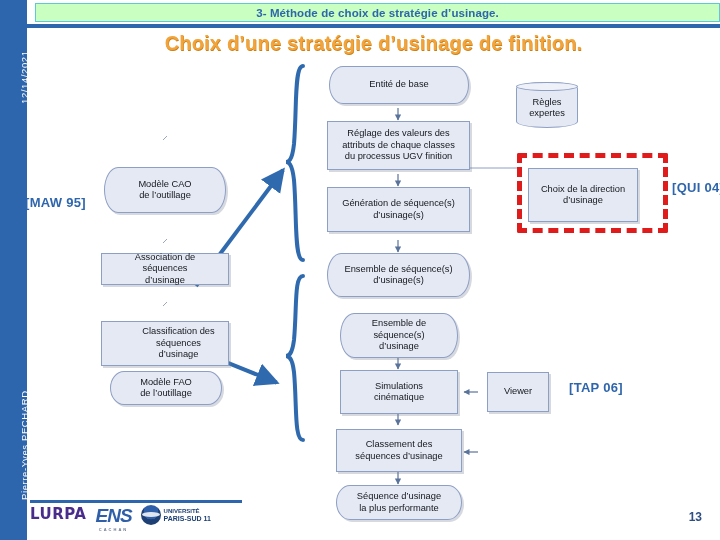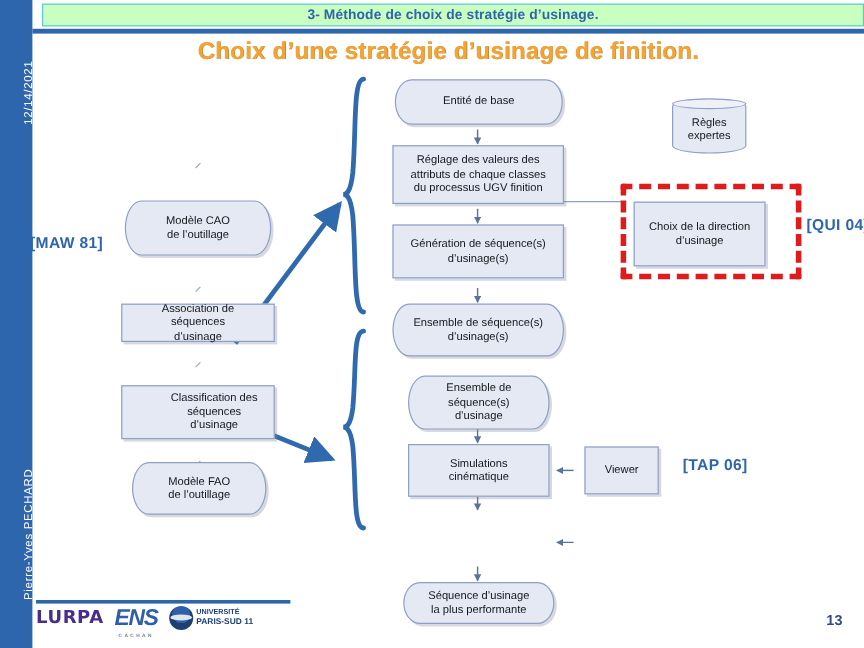--- a/index.html
+++ b/index.html
@@ -61,21 +61,21 @@
   }
   .node.round{border-radius:14px/50%;}
   .node.flat{border-radius:0;}
   .node .lbl{display:block;}
 
   
   .cyl{
     position:absolute;box-sizing:border-box;
     background:#e4e9f4;border:1px solid #8e9fc4;border-radius:50% / 14%;
     display:flex;align-items:center;justify-content:center;text-align:center;
-    color:#15171c;font-size:9.3px;line-height:11.5px;margin-left:44px;
+    color:#15171c;font-size:9.3px;line-height:11.5px;
   }
   .cyl::before{
     content:"";position:absolute;left:-1px;right:-1px;top:-1px;height:9px;
     border:1px solid #8e9fc4;border-radius:50%;background:#eef1f8;
     box-sizing:border-box;
   }
   .cyl .lbl{position:relative;z-index:2;padding-top:6px;}
 
   
   .red-box{
@@ -184,21 +184,21 @@
 
 
     <div class="node flat shadow" style="left:101px;top:195px;width:128px;height:32px;">
       <span class="lbl">Association de<br>séquences<br>d’usinage</span>
     </div>
 
     <div class="node flat shadow" style="left:101px;top:263px;width:128px;height:45px;padding-left:30px;">
       <span class="lbl">Classification des<br>séquences<br>d’usinage</span>
     </div>
 
-    <div class="node round shadow" style="left:110px;top:327px;width:112px;height:44px;">
+    <div class="node round shadow" style="left:110px;top:313px;width:112px;height:34px;">
       <span class="lbl">Modèle FAO<br>de l’outillage</span>
     </div>
 
     <div class="node round shadow" style="left:329px;top:8px;width:140px;height:38px;">
       <span class="lbl">Entité de base</span>
     </div>
 
     <div class="node flat shadow" style="left:327px;top:63px;width:143px;height:49px;">
       <span class="lbl">Réglage des valeurs des<br>attributs de chaque classes<br>du processus UGV finition</span>
     </div>
@@ -212,40 +212,43 @@
     </div>
 
     <div class="node round shadow" style="left:340px;top:255px;width:118px;height:45px;">
       <span class="lbl">Ensemble de<br>séquence(s)<br>d’usinage</span>
     </div>
 
     <div class="node flat shadow" style="left:340px;top:312px;width:118px;height:44px;">
       <span class="lbl">Simulations<br>cinématique</span>
     </div>
 
+    <div class="node flat shadow" style="left:336px;top:371px;width:126px;height:43px;">
+      <span class="lbl">Classement des<br>séquences d’usinage</span>
+    </div>
 
     <div class="node round shadow" style="left:336px;top:427px;width:126px;height:35px;">
       <span class="lbl">Séquence d’usinage<br>la plus performante</span>
     </div>
 
     <div class="cyl shadow" style="left:516px;top:24px;width:62px;height:46px;">
       <span class="lbl">Règles<br>expertes</span>
     </div>
 
     <div class="red-box" style="left:517px;top:95px;width:151px;height:80px;"></div>
     <div class="node flat shadow" style="left:528px;top:110px;width:110px;height:54px;">
       <span class="lbl">Choix de la direction<br>d’usinage</span>
     </div>
 
     <div class="node flat shadow" style="left:487px;top:314px;width:62px;height:40px;">
       <span class="lbl">Viewer</span>
     </div>
 
 
-    <div class="ref" style="left:25px;top:137px;">[MAW 81]</div>
+    <div class="ref" style="left:25px;top:137px;">[MAW 95]</div>
     <div class="ref" style="left:672px;top:122px;">[QUI 04]</div>
     <div class="ref" style="left:569px;top:322px;">[TAP 06]</div>
   </div>
 
   <div class="footer-rule"></div>
   <div class="logos">
     <div class="logo-lurpa">LURPA</div>
     <div class="logo-ens">
       <span>ENS</span>
       <small>CACHAN</small>

